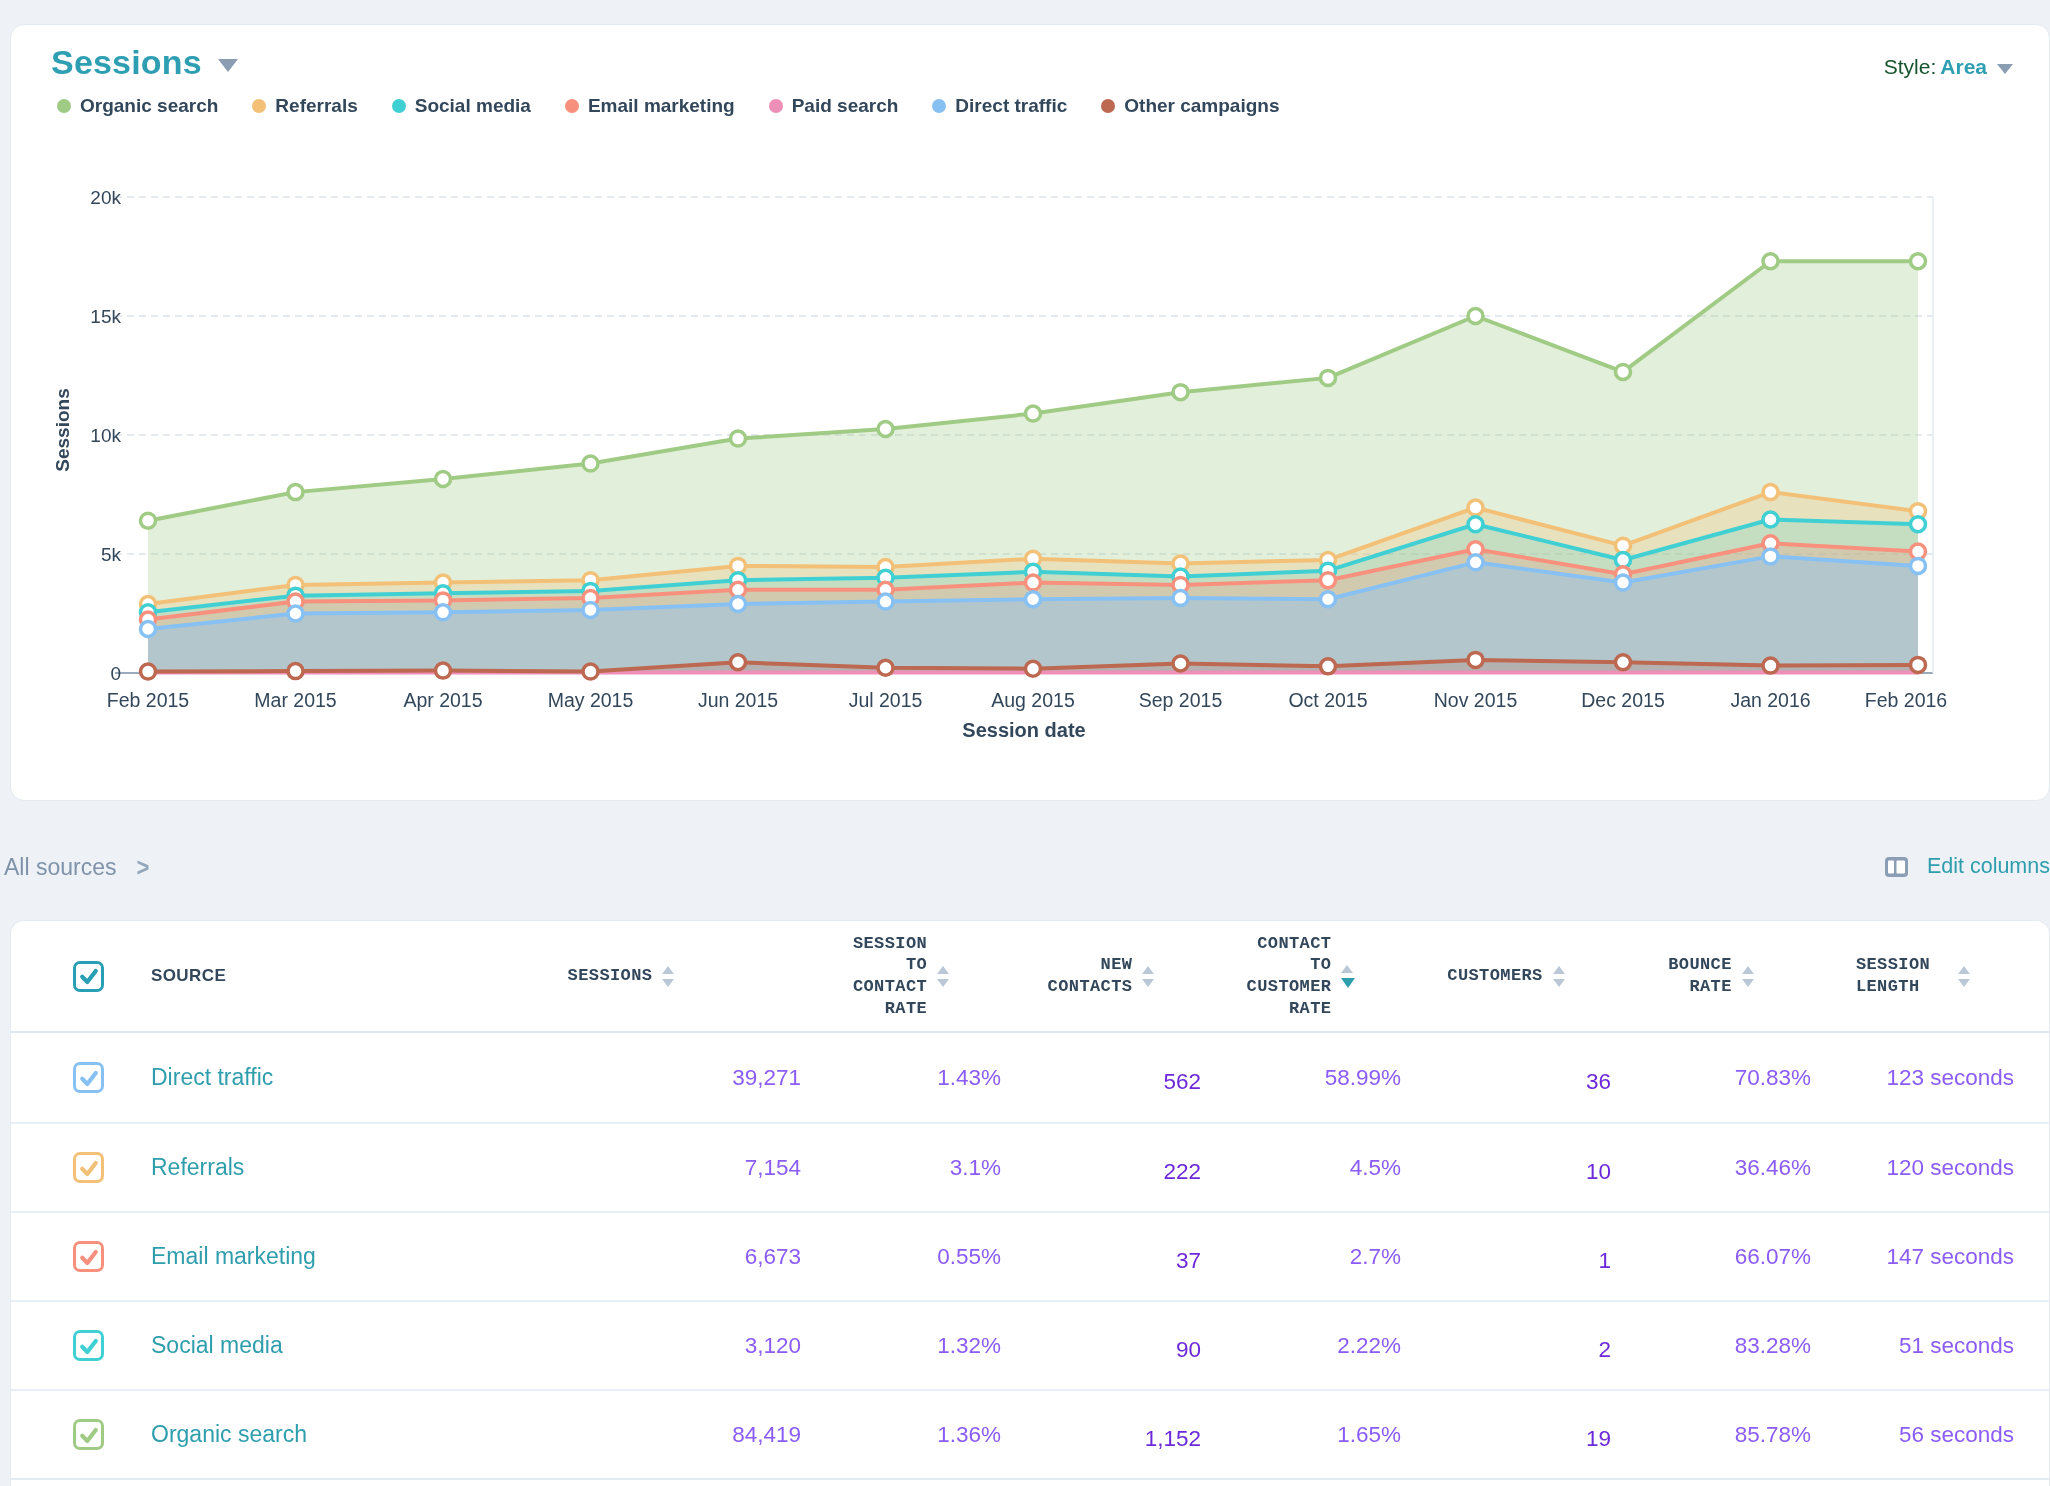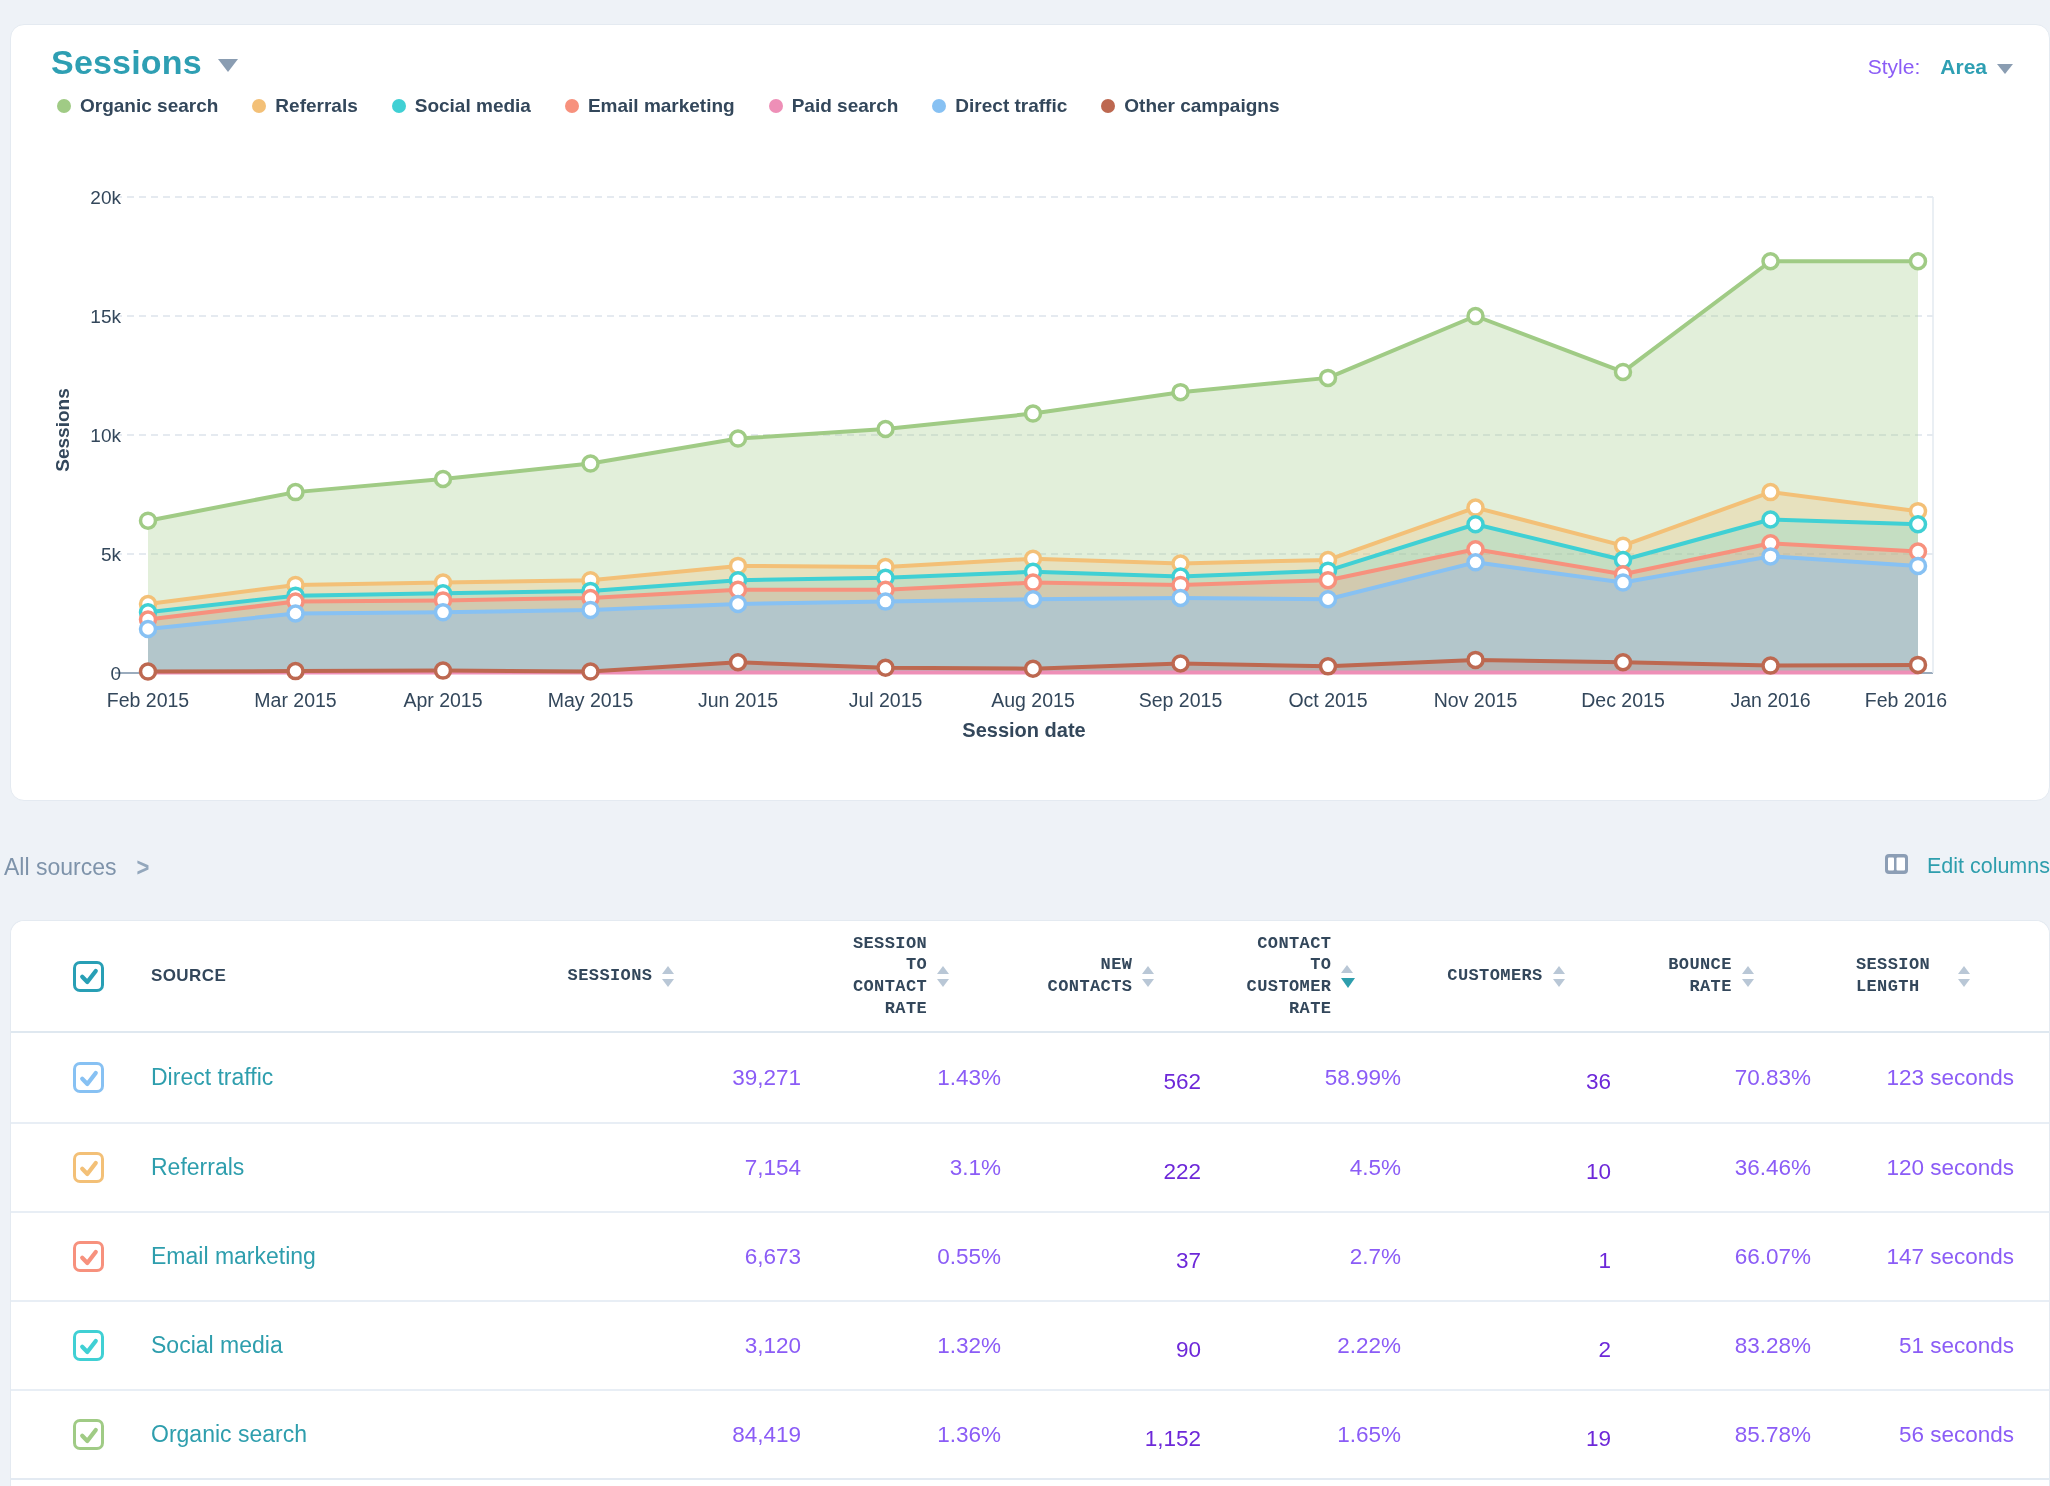--- a/index.html
+++ b/index.html
@@ -11,36 +11,36 @@
   }
   .card{position:absolute;background:#fff;border:1px solid #e4eaf1;border-radius:14px;box-sizing:border-box;}
   #chart-card{left:10px;top:24px;width:2040px;height:777px;}
   #table-card{left:10px;top:920px;width:2040px;height:620px;border-bottom:none;border-bottom-left-radius:0;border-bottom-right-radius:0;}
 
   
   .title-row{position:absolute;left:40px;top:18px;display:flex;align-items:center;cursor:pointer;}
   .chart-title{font-size:34px;font-weight:600;color:#2e9fb3;letter-spacing:.2px;}
   .caret{width:0;height:0;border-left:10px solid transparent;border-right:10px solid transparent;border-top:13px solid #8a9db2;margin-left:16px;margin-top:6px;}
   .style-ctl{position:absolute;right:36px;top:30px;display:flex;align-items:center;font-size:21px;}
-  .style-label{color:#8b5cf6;margin-right:20px;}
+  .style-label{color:#14532d;margin-right:4px;}
   .style-value{color:#2e9fb3;font-weight:600;}
   .caret-sm{width:0;height:0;border-left:8px solid transparent;border-right:8px solid transparent;border-top:10px solid #8a9db2;margin-left:10px;margin-top:4px;}
 
   
   #legend{position:absolute;left:46px;top:70px;display:flex;align-items:center;gap:34px;}
   .legend-item{display:flex;align-items:center;gap:9px;cursor:pointer;}
   .legend-dot{width:14px;height:14px;border-radius:50%;}
   .legend-label{font-size:19px;font-weight:700;color:#33475b;}
 
   #chart-svg{position:absolute;left:0;top:0;}
 
   
   #breadcrumb{position:absolute;left:4px;top:854px;display:flex;align-items:center;font-size:23px;color:#7e93aa;cursor:pointer;}
   #breadcrumb .chev{margin-left:20px;font-size:22px;color:#93a7bc;font-weight:600;transform:scaleY(1.2);}
-  #edit-columns{position:absolute;right:0px;top:854px;display:flex;align-items:flex-start;gap:19px;cursor:pointer;}
+  #edit-columns{position:absolute;right:0px;top:854px;display:flex;align-items:center;gap:19px;cursor:pointer;}
   #edit-columns .ec-label{font-size:21.5px;color:#2e9ead;font-weight:500;}
 
   
   .trow{display:grid;grid-template-columns:125px 305px 360px 200px 200px 200px 210px 200px 240px;align-items:center;box-sizing:border-box;background:#fff;}
   #thead{height:112px;border-bottom:2px solid #dfe8f0;border-top-left-radius:14px;border-top-right-radius:14px;}
   .tbody-row{height:89px;border-top:2px solid #e8eef5;}
   .tbody-row:first-child{border-top:none;}
   .row-filler{height:30px;border-top:2px solid #e3eaf2;background:#fff;}
 
   .th{font-size:17px;font-weight:700;color:#33475b;letter-spacing:.4px;line-height:1.28;}

